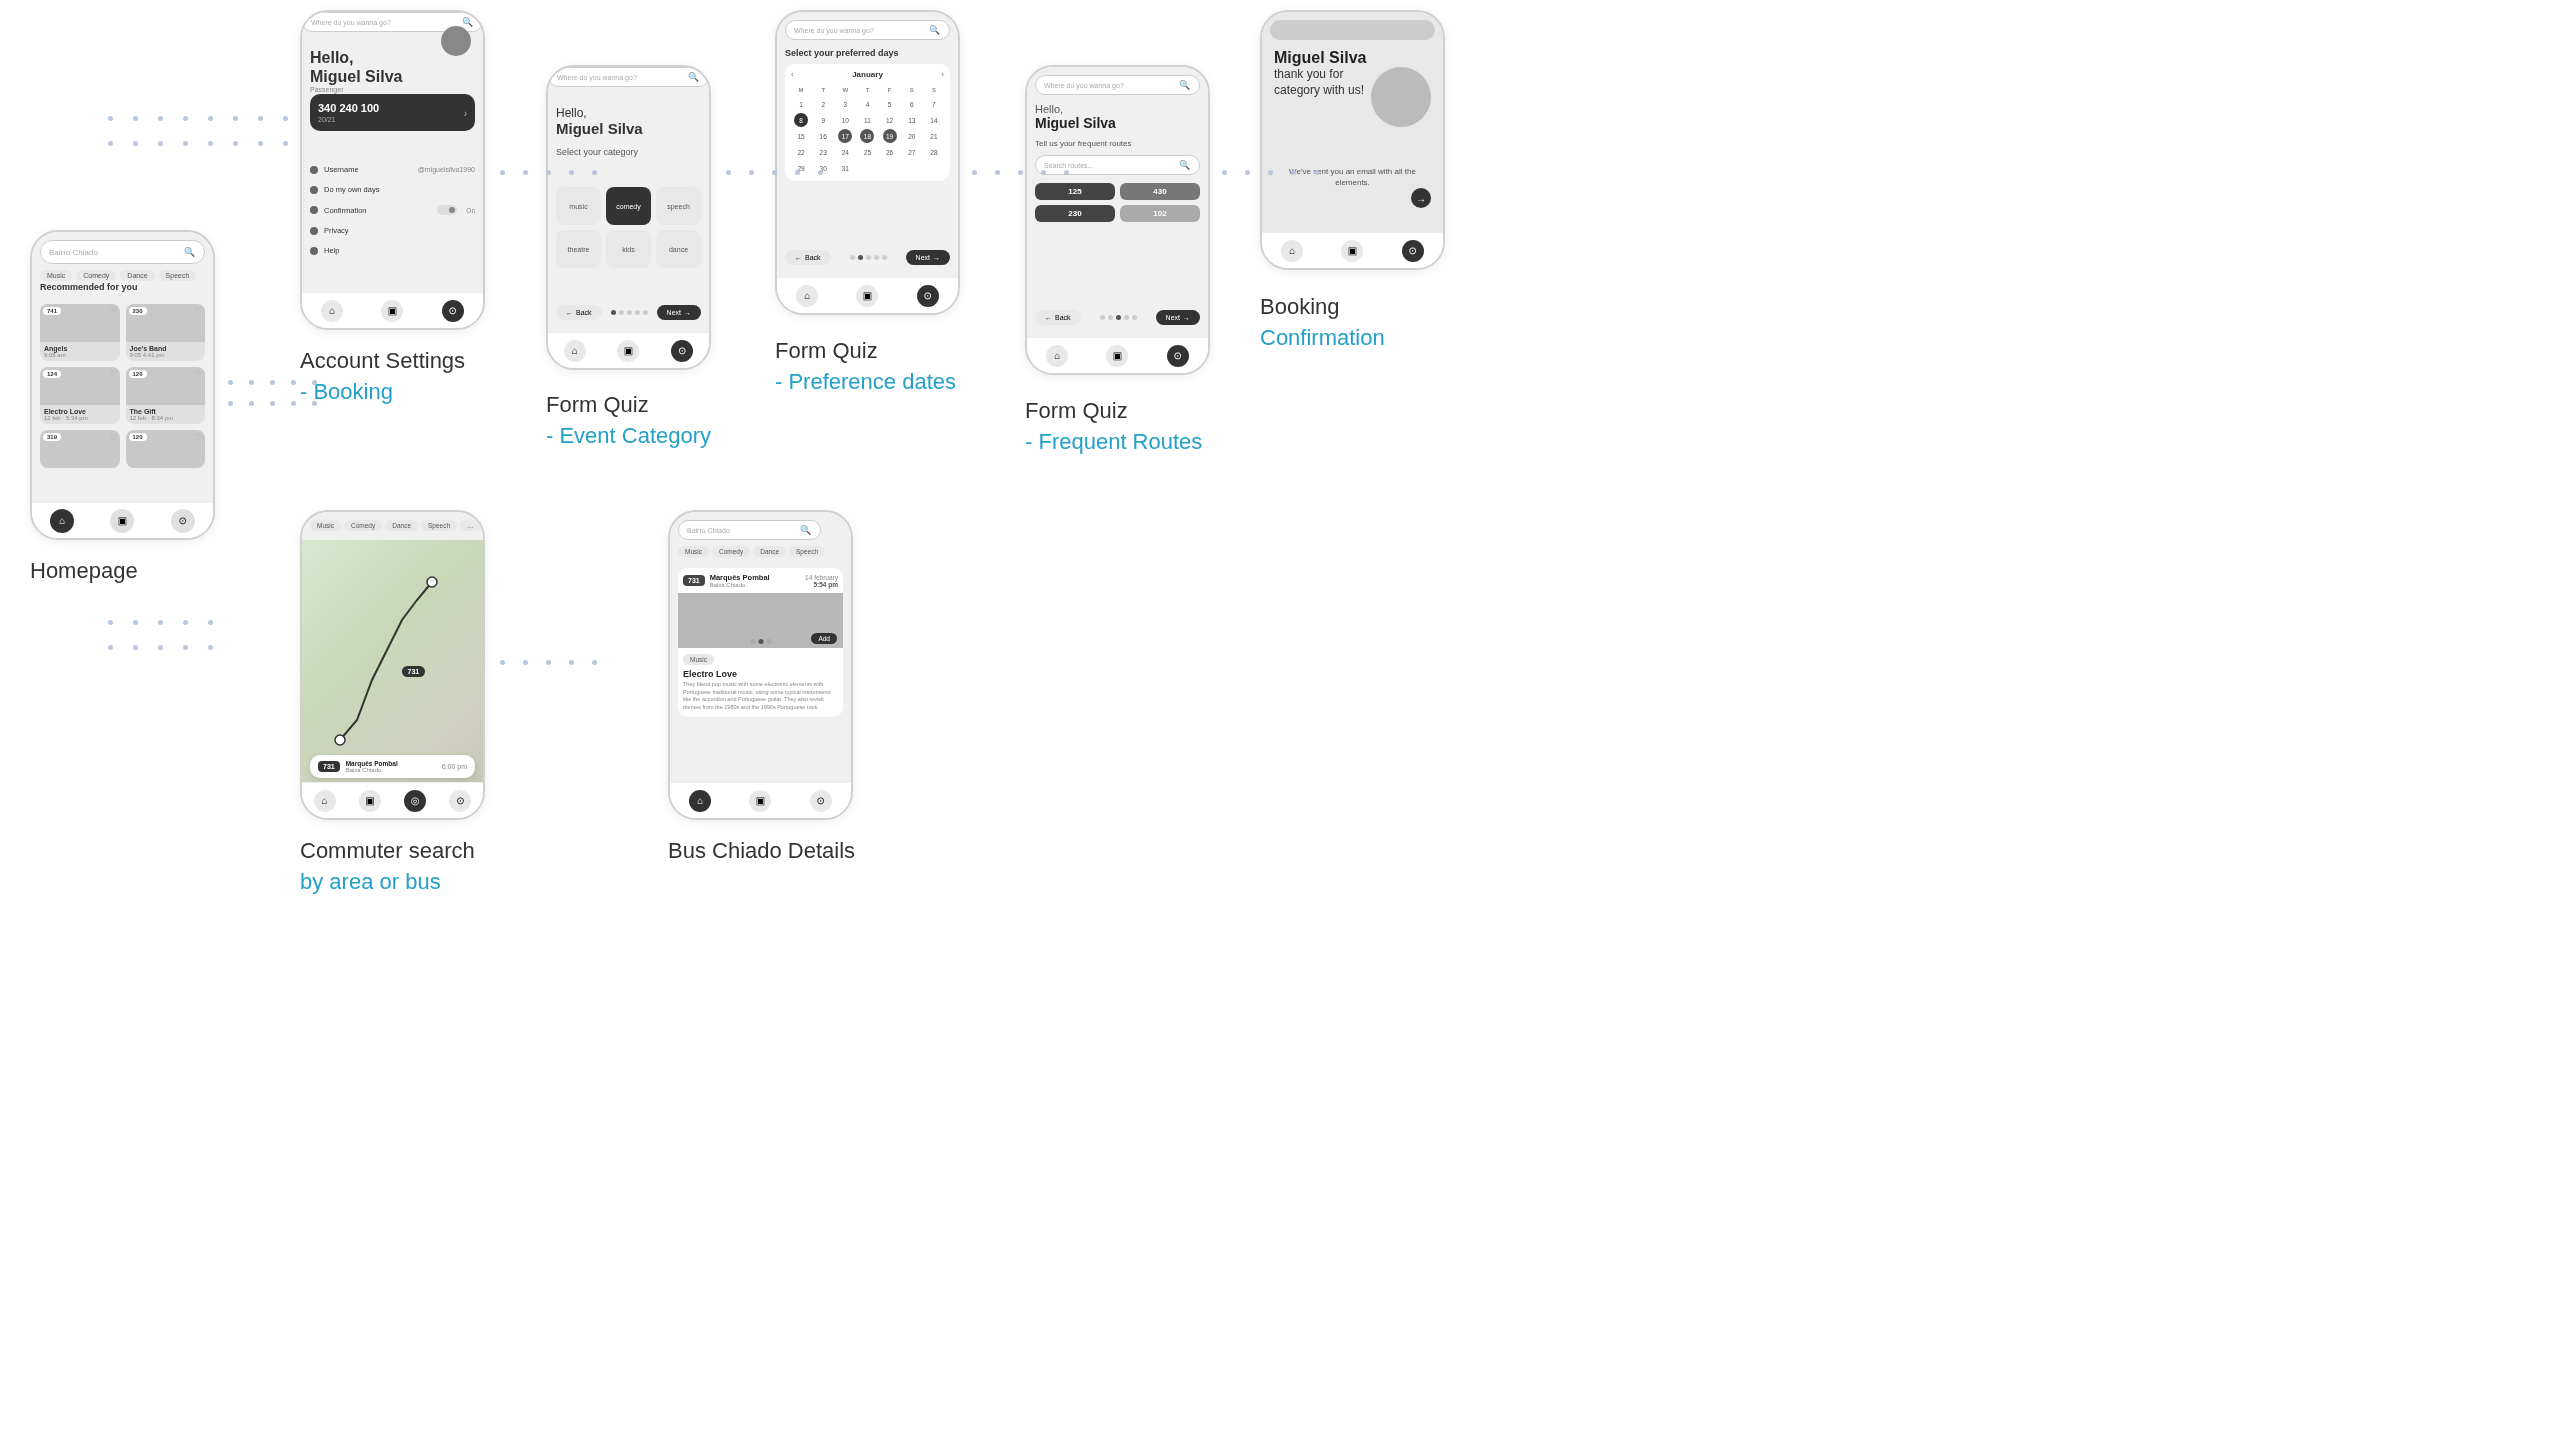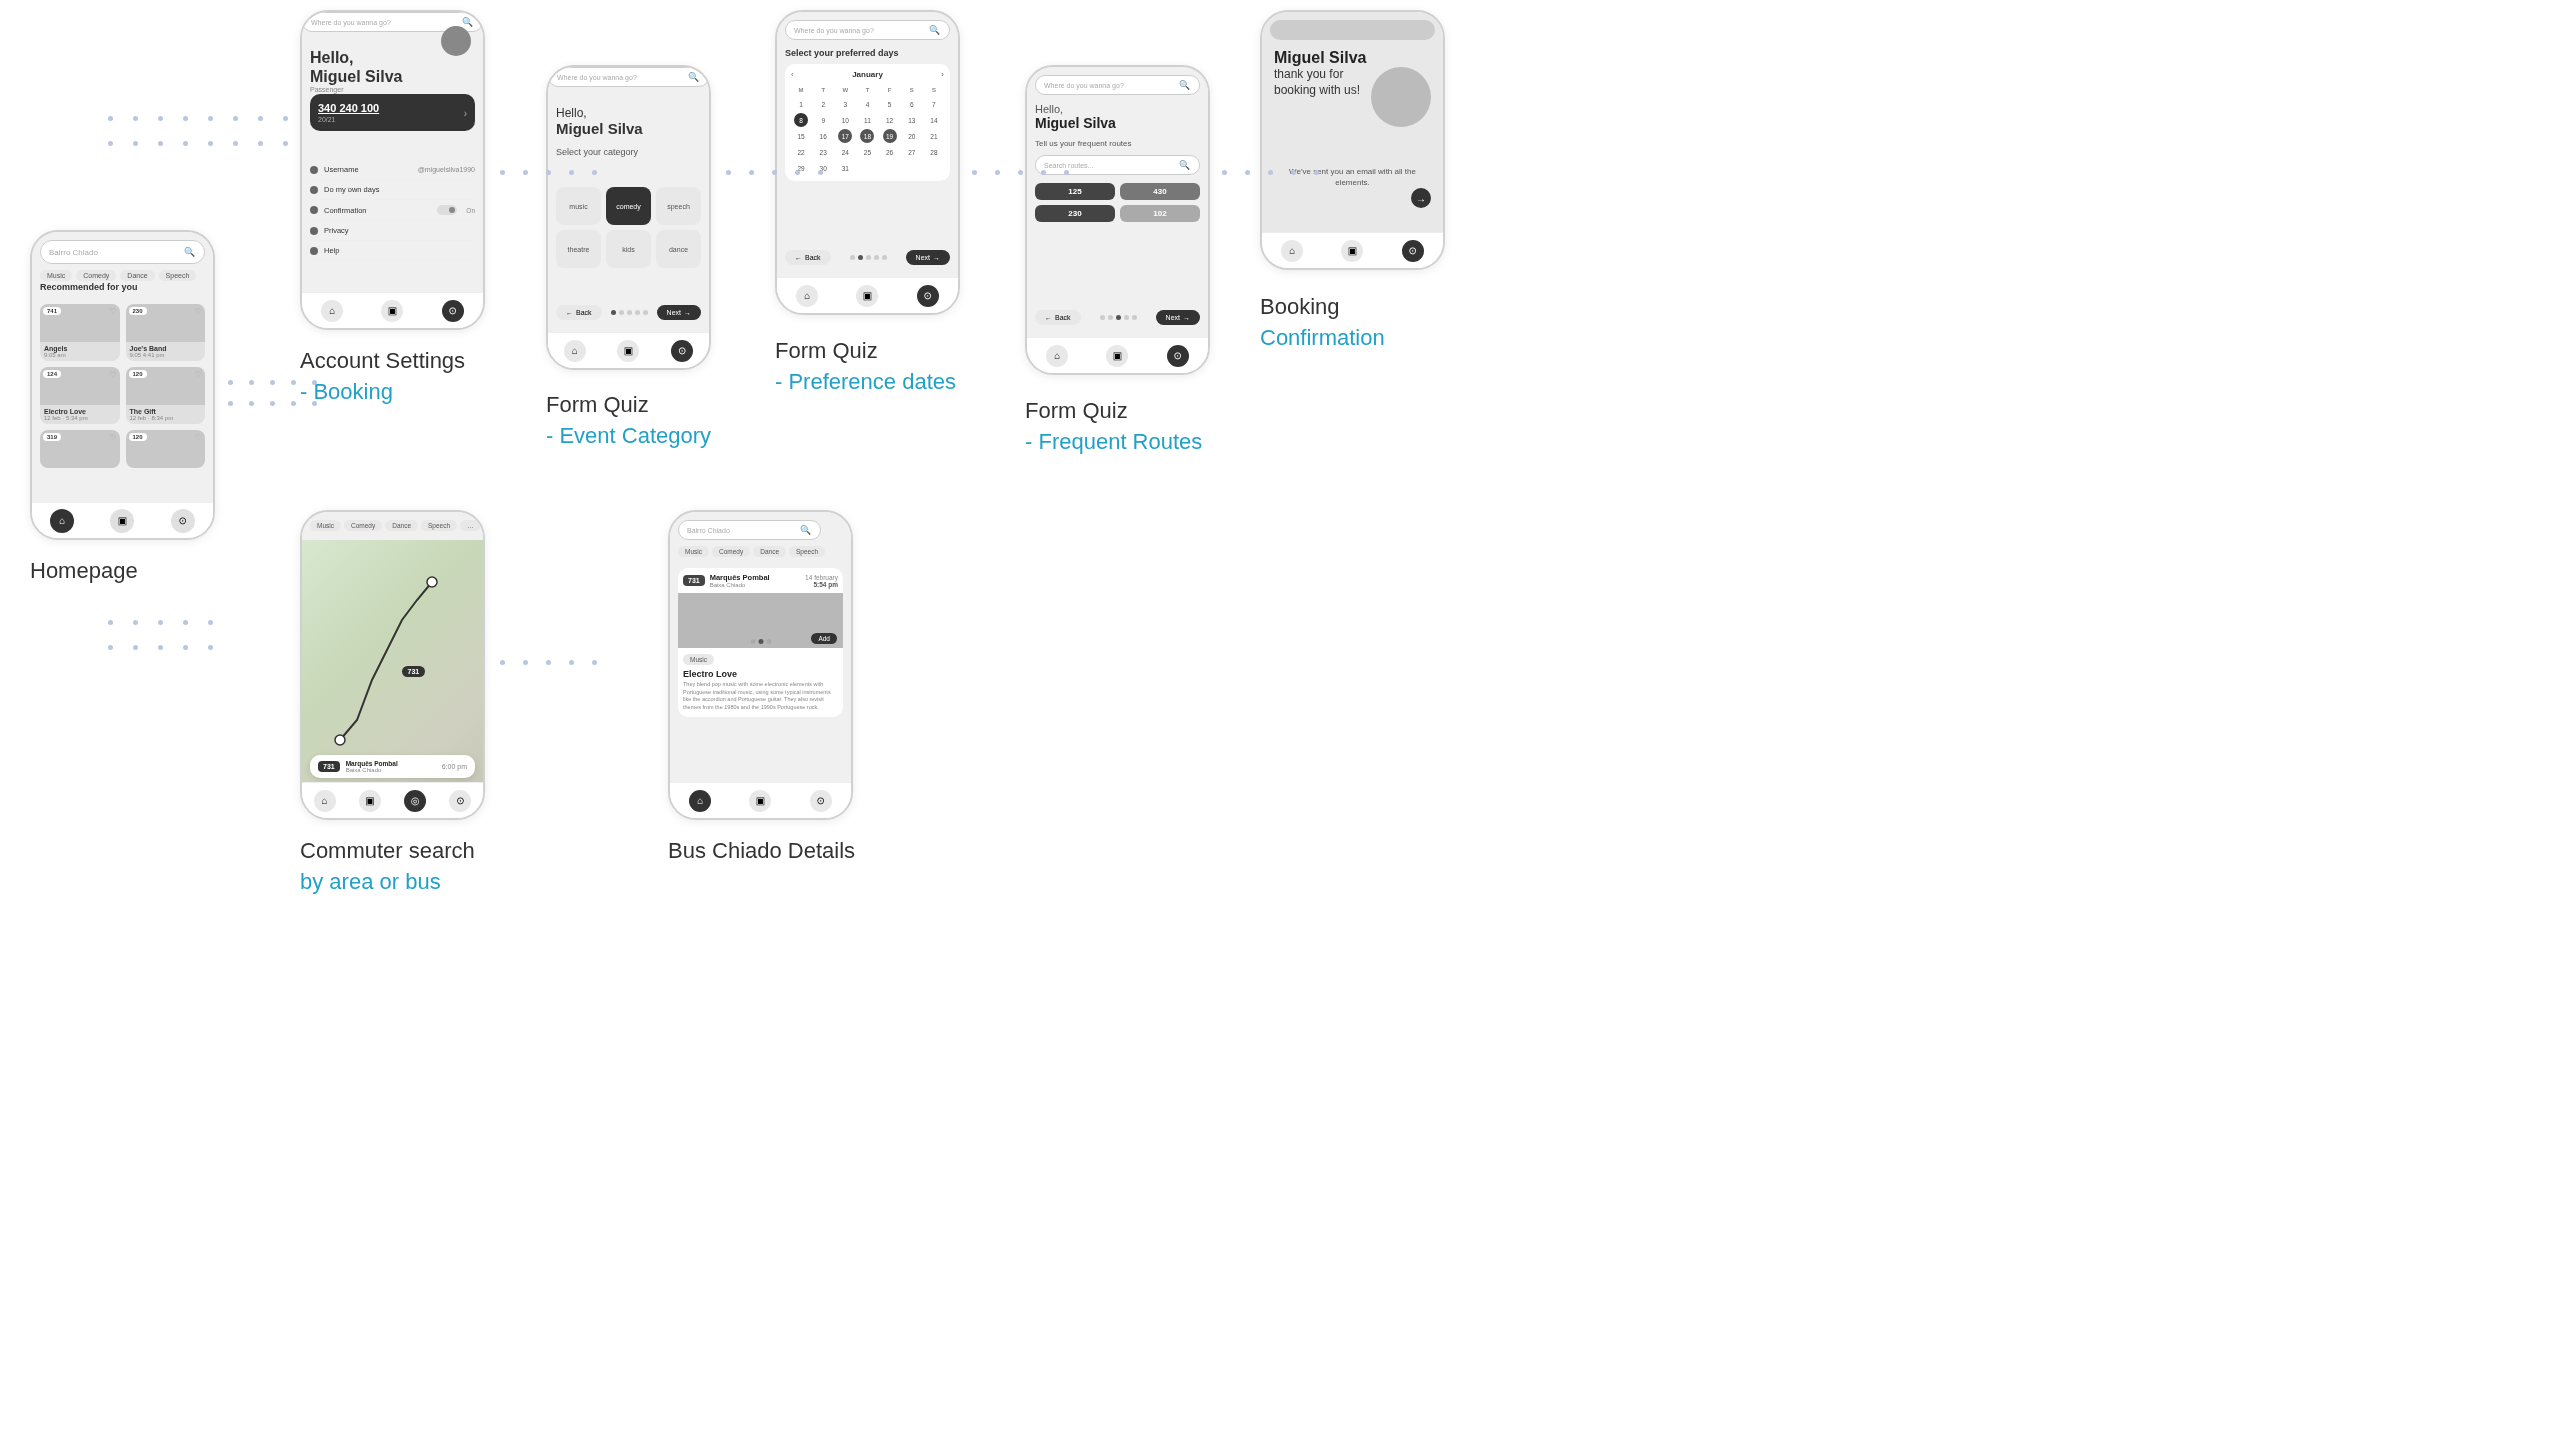--- a/index.html
+++ b/index.html
@@ -191,21 +191,21 @@
     }
 
     .as-card {
       position: absolute;
       top: 82px; left: 8px; right: 8px;
       background: #333;
       border-radius: 10px;
       padding: 8px;
       color: #fff;
     }
-    .as-card-route { font-size: 11px; font-weight: 600; text-decoration: underline; }
+    .as-card-route { font-size: 11px; font-weight: 600; }
     .as-card-seats { font-size: 7px; color: #aaa; margin-top: 2px; }
     .as-card-arrow {
       position: absolute;
       right: 8px; top: 50%;
       transform: translateY(-50%);
       font-size: 10px;
       color: #aaa;
     }
 
     .as-menu {
@@ -788,21 +788,21 @@
   </div>
 
   <div class="phone-mockup" style="left: 1260px; top: 10px; width: 185px; height: 260px;">
     <div class="phone-screen" style="background:#e8e8e8;">
 
       <div style="position:absolute;top:8px;left:8px;right:8px;height:20px;background:#ccc;border-radius:10px;"></div>
 
       <div style="position:absolute;top:36px;left:12px;">
         <div style="font-size:16px;font-weight:700;color:#222;line-height:1.2;">Miguel Silva</div>
         <div style="font-size:12px;color:#333;line-height:1.3;">thank you for</div>
-        <div style="font-size:12px;color:#333;line-height:1.3;">booking with us!</div>
+        <div style="font-size:12px;color:#333;line-height:1.3;">category with us!</div>
       </div>
 
       <div style="position:absolute;top:55px;right:12px;width:60px;height:60px;border-radius:50%;background:#bbb;"></div>
 
       <div style="position:absolute;bottom:80px;left:12px;right:12px;font-size:8px;color:#555;text-align:center;line-height:1.4;">We've sent you an email with all the elements.</div>
 
       <div style="position:absolute;bottom:60px;right:12px;width:20px;height:20px;background:#333;border-radius:50%;display:flex;align-items:center;justify-content:center;color:#fff;font-size:10px;">→</div>
 
       <div class="bottom-nav">
         <div class="nav-icon">⌂</div>

